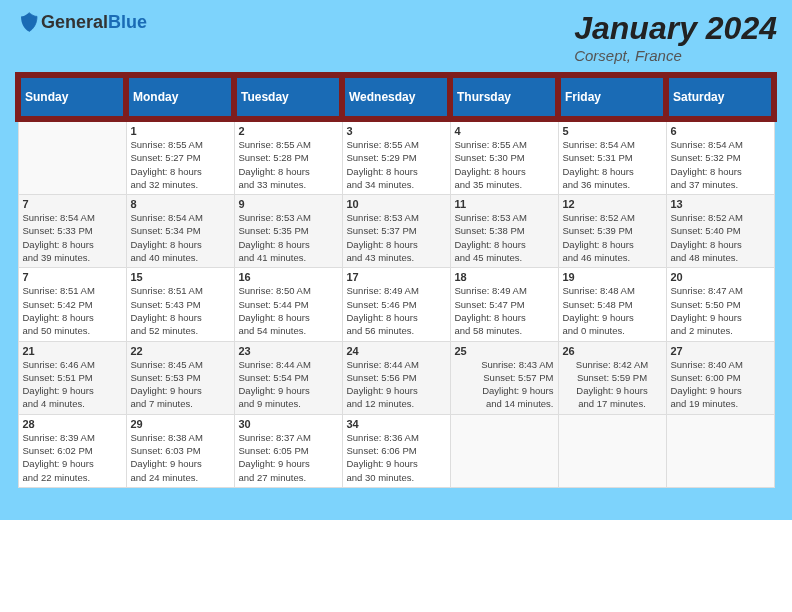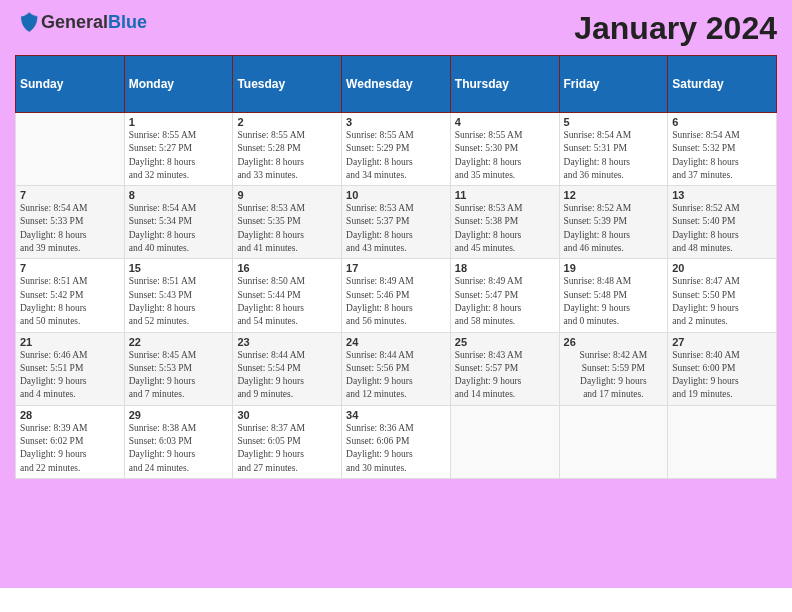--- a/index.html
+++ b/index.html
@@ -5,61 +5,62 @@
     * { margin: 0; padding: 0; box-sizing: border-box; }
     body {
       font-family: Arial, sans-serif;
       background: #fff;
       width: 792px;
       height: 612px;
       overflow: hidden;
     }
     .page {
       width: 792px;
-      height: 588px;
+      height: 520px;
       padding: 10px 15px;
-      background: #f0abfc;
+      background: #7dd3fc;
     }
     .header {
       display: flex;
       justify-content: space-between;
       align-items: flex-start;
       margin-bottom: 8px;
     }
     .logo {
       display: flex;
       align-items: center;
     }
     .logo-icon {
       width: 24px;
       height: 24px;
       margin-left: 2px;
     }
     .title-block {
+      font-style: italic;
     }
     .month-title {
       font-size: 32px;
       font-weight: bold;
       color: #222;
     }
     .location-title {
       font-size: 15px;
       color: #555;
     }
     .calendar {
       width: 100%;
       border-collapse: collapse;
     }
     .calendar th {
       background: #1a6bb5;
       color: #fff;
       font-size: 12px;
       font-weight: bold;
-      padding: 21px 4px;
-      border: 1px solid #7f1d1d;
+      padding: 12px 4px;
+      border: 6px solid #7f1d1d;
       text-align: left;
     }
     .calendar td {
       border: 1px solid #ddd;
       vertical-align: top;
       padding: 3px 4px;
       width: calc(100% / 7);
       min-height: 70px;
       font-size: 10px;
       color: #333;
@@ -73,21 +74,20 @@
     .day-number {
       font-weight: bold;
       font-size: 11px;
       display: block;
       margin-bottom: 1px;
     }
     .day-info {
       font-size: 9.5px;
       line-height: 1.4;
       color: #444;
-      font-family: Liberation Serif, serif;
     }
     .empty-cell {
       background: #f9f9f9 !important;
     }
   </style>
 </head>
 <body>
 
 <div class="page">
   <div class="header">
@@ -95,20 +95,21 @@
       <svg class="logo-icon" viewBox="0 0 30 30" xmlns="http://www.w3.org/2000/svg">
         <path d="M15 3 C15 3 20 8 25 8 C25 18 20 24 15 27 C10 24 5 18 5 8 C10 8 15 3 15 3Z" fill="#1a6bb5"></path>
         <path d="M15 3 C15 3 20 8 25 8 C25 18 20 24 15 27" fill="none" stroke="#1a6bb5" stroke-width="1"></path>
       </svg>
       <div>
         <span style="font-size:18px;font-weight:bold;color:#333;">General</span><span style="font-size:18px;font-weight:bold;color:#1a6bb5;">Blue</span>
       </div>
     </div>
     <div class="title-block">
       <div class="month-title">January 2024</div>
+      <div class="location-title">Corsept, France</div>
     </div>
   </div>
 
   <table class="calendar">
     <thead>
       <tr>
         <th>Sunday</th>
         <th>Monday</th>
         <th>Tuesday</th>
         <th>Wednesday</th>
@@ -289,21 +290,21 @@
           </td>
           <td>
             <span class="day-number">24</span>
             <div class="day-info" style="white-space: pre-line;">Sunrise: 8:44 AM
 Sunset: 5:56 PM
 Daylight: 9 hours
 and 12 minutes.</div>
           </td>
           <td>
             <span class="day-number">25</span>
-            <div class="day-info" style="white-space: pre-line;">Sunrise: 8:43 AM
+            <div class="day-info" style="white-space: pre-line; text-align: right;">Sunrise: 8:43 AM
 Sunset: 5:57 PM
 Daylight: 9 hours
 and 14 minutes.</div>
           </td>
           <td>
             <span class="day-number">26</span>
             <div class="day-info" style="white-space: pre-line; text-align: center;">Sunrise: 8:42 AM
 Sunset: 5:59 PM
 Daylight: 9 hours
 and 17 minutes.</div>

